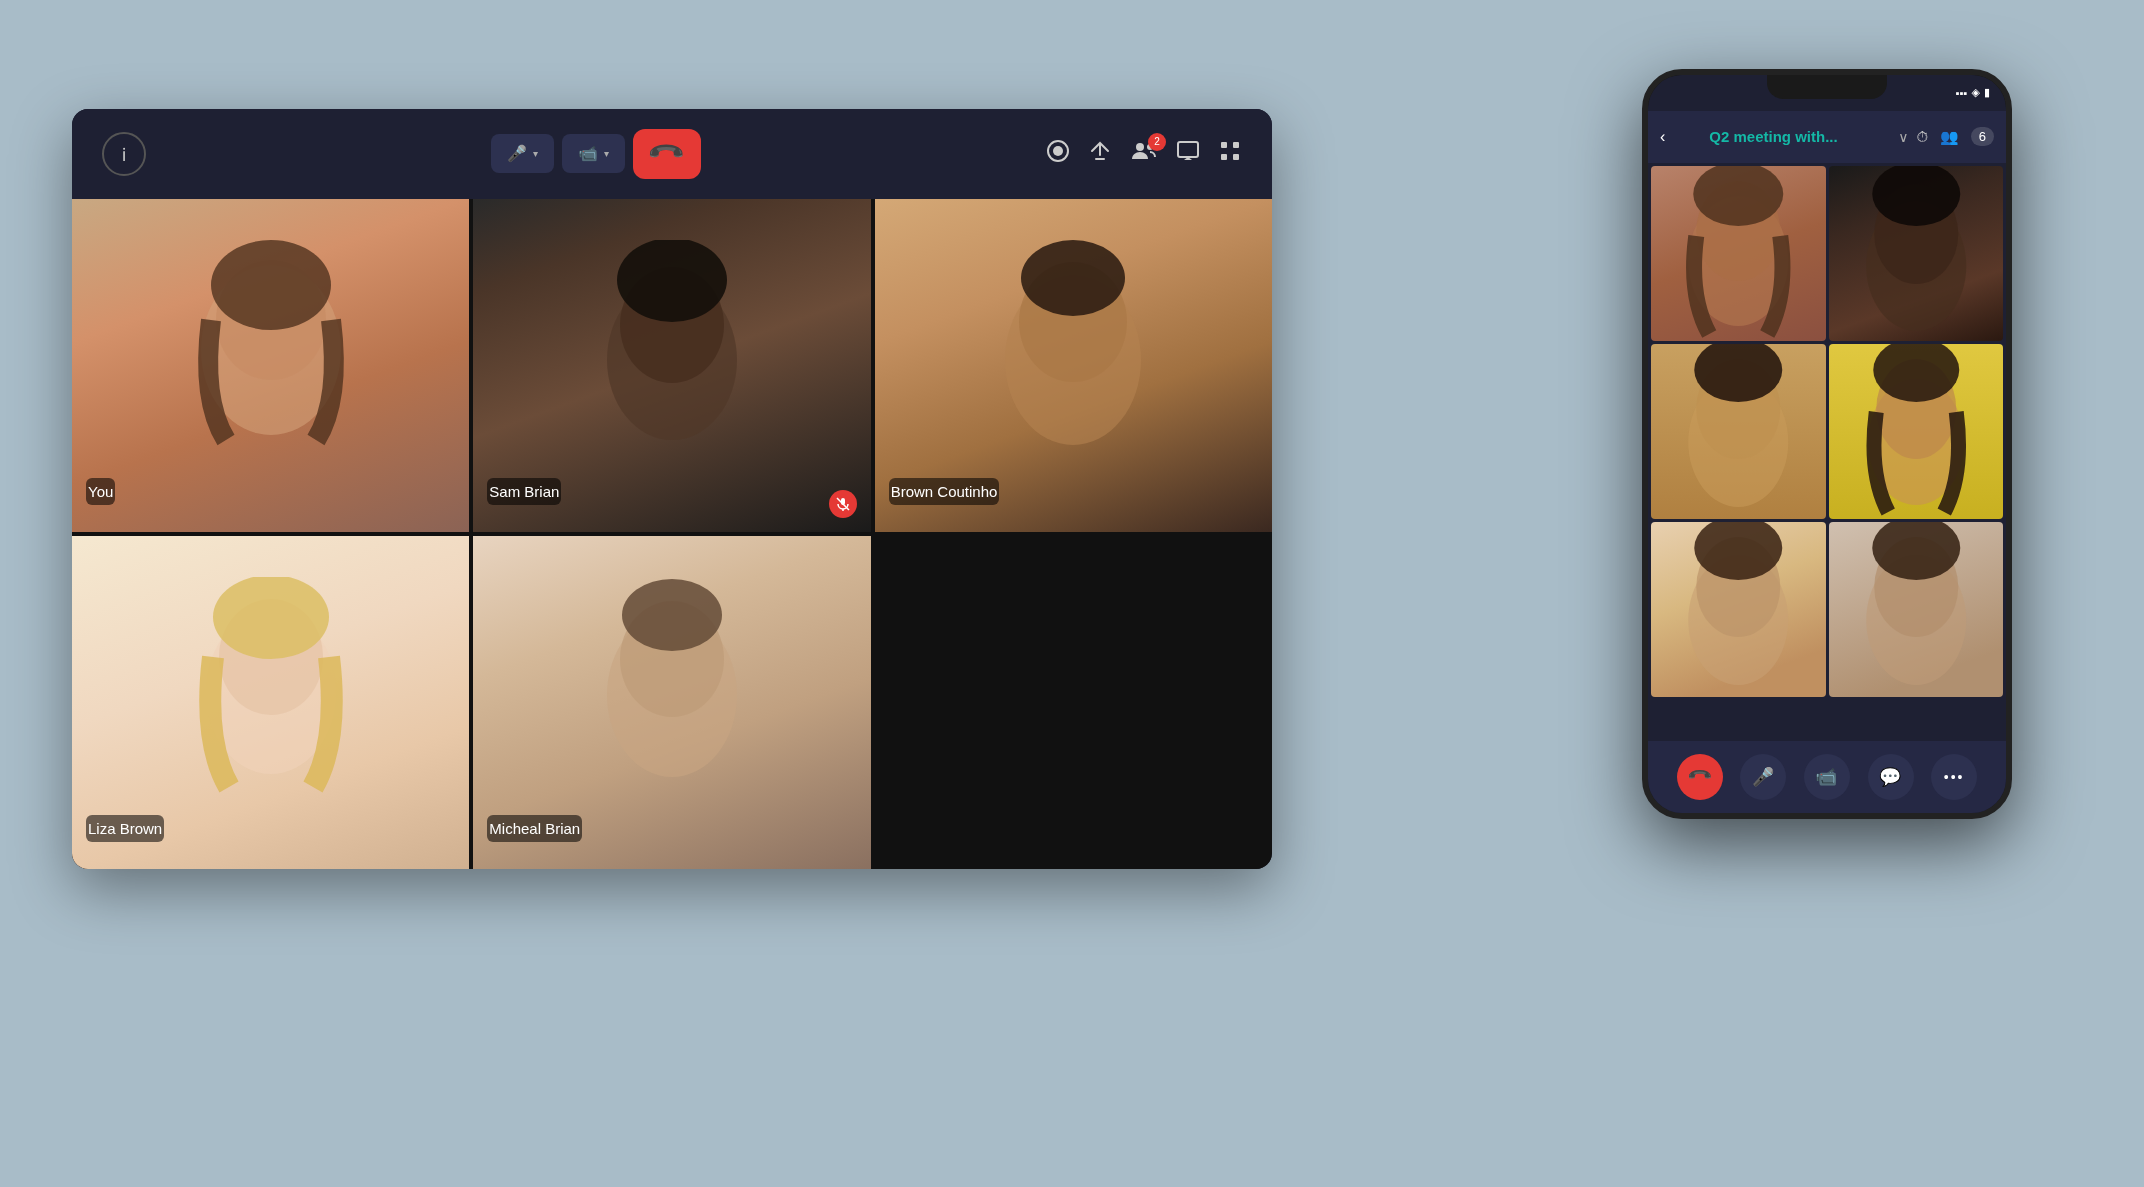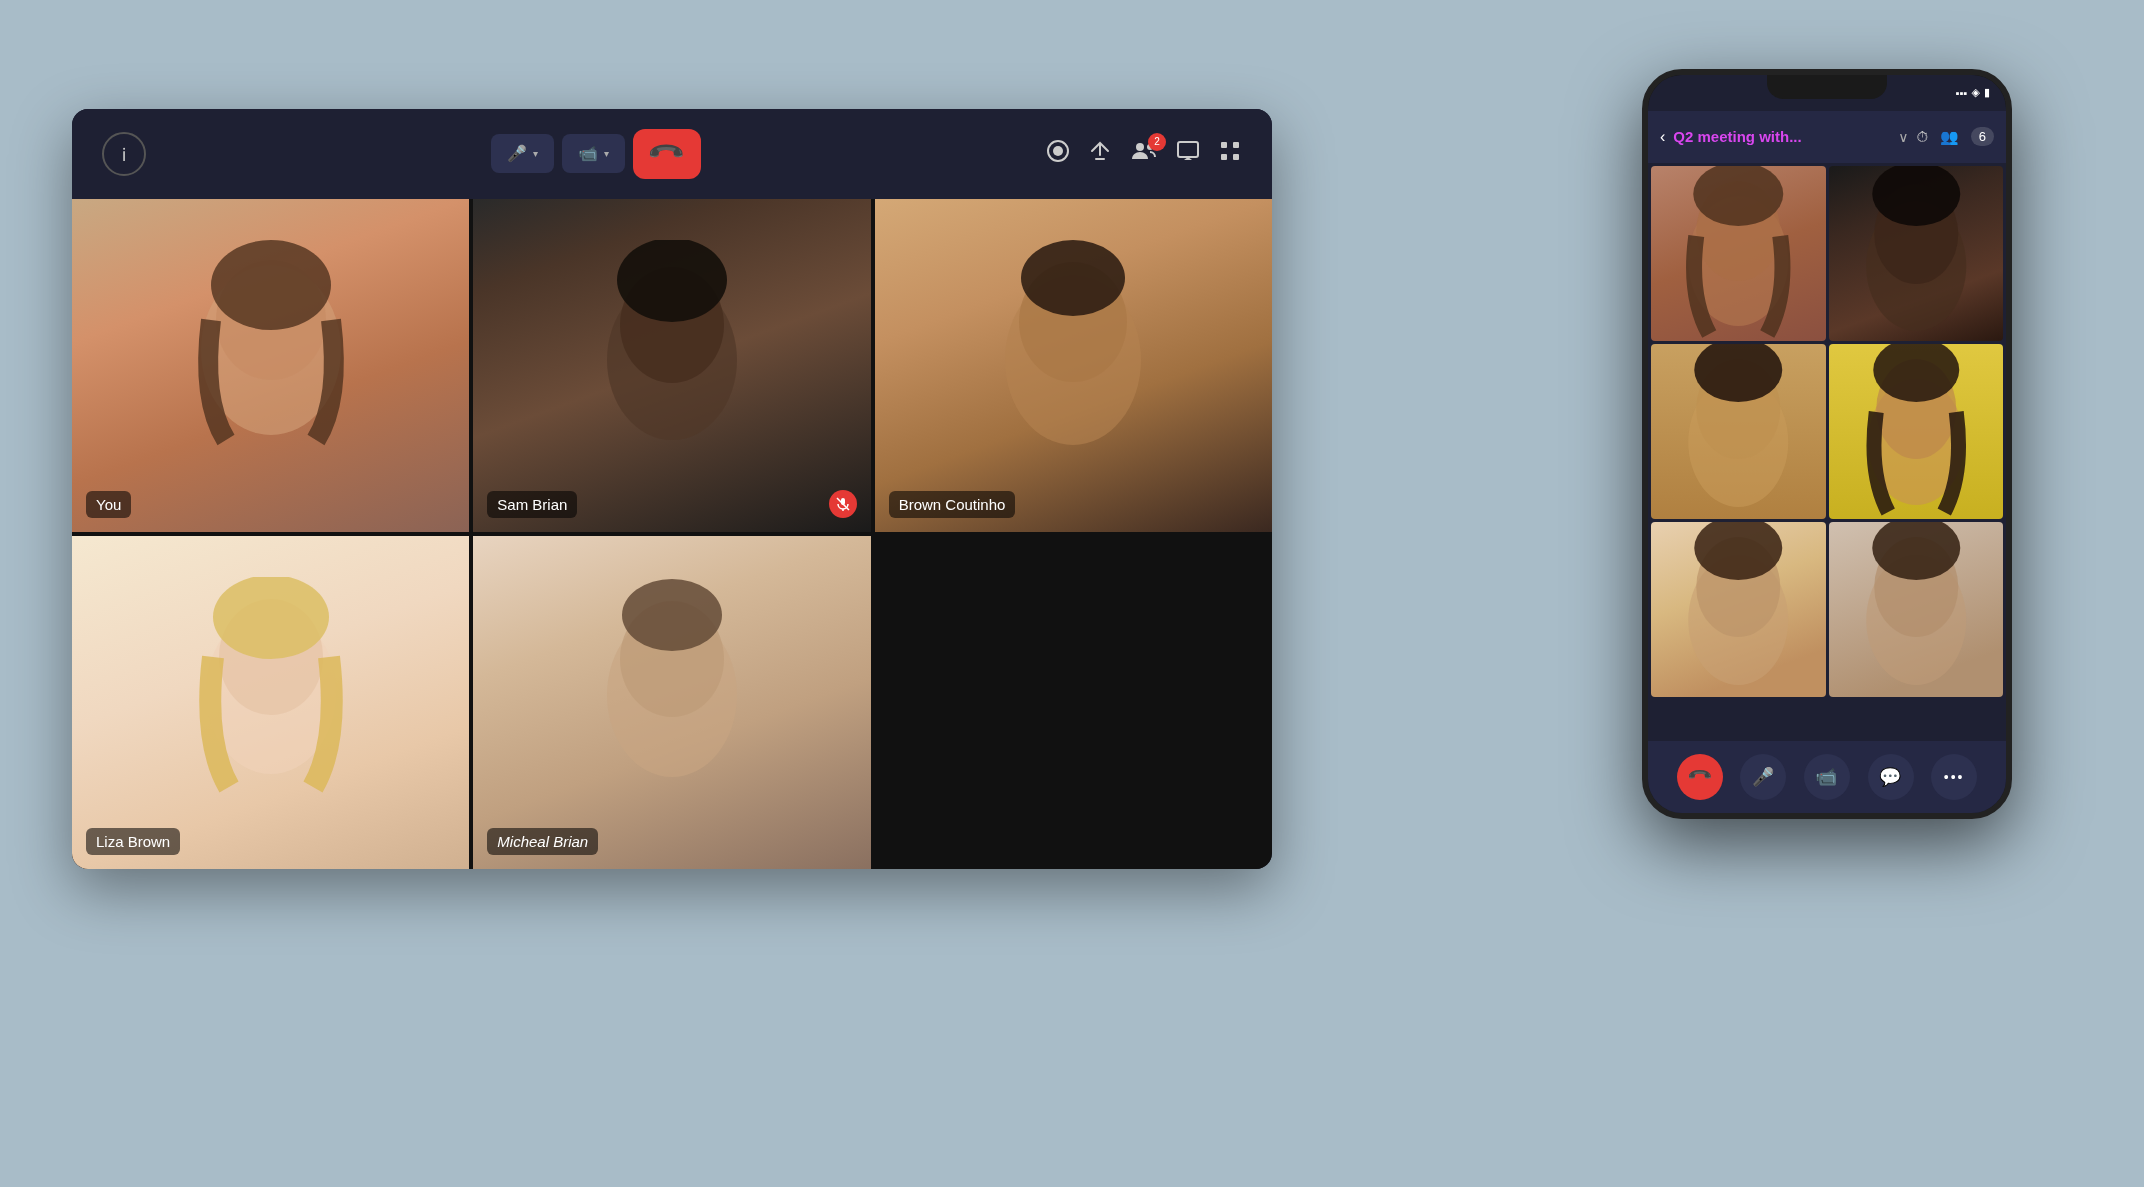--- a/index.html
+++ b/index.html
@@ -143,30 +143,30 @@
       position: relative;
       overflow: hidden;
       background: #2a2d45;
     }
 
     
     .face-you { background: linear-gradient(160deg, #c8a882 0%, #d4916a 30%, #b8734d 60%, #8b6355 100%); }
     .face-sam { background: linear-gradient(160deg, #2a2a2a 0%, #4a3528 20%, #6b4c38 50%, #1a1a1a 100%); }
     .face-luke { background: linear-gradient(160deg, #d4a876 0%, #c49060 30%, #a07040 60%, #3a2820 100%); }
     .face-liza { background: linear-gradient(160deg, #f5e8d0 0%, #f0d8c0 40%, #e8c8a8 70%, #d0b090 100%); }
-    .face-micheal { background: linear-gradient(160deg, #e8d4c0 0%, #d4b898 30%, #c0a080 60%, #8a7060 100%); font-style: italic; }
+    .face-micheal { background: linear-gradient(160deg, #e8d4c0 0%, #d4b898 30%, #c0a080 60%, #8a7060 100%); }
 
     .name-label {
       position: absolute;
-      bottom: 14px;
+      bottom: 27px;
       left: 14px;
       background: rgba(0,0,0,0.55);
       color: #fff;
       font-size: 15px;
-      padding: 5px 10px;
+      padding: 5px 2px;
       border-radius: 6px;
       font-weight: 500;
     }
 
     .mute-icon {
       position: absolute;
       bottom: 14px;
       right: 14px;
       background: #e53935;
       border-radius: 50%;
@@ -239,24 +239,25 @@
       padding: 0 12px;
       gap: 8px;
     }
 
     .phone-back {
       color: #fff;
       font-size: 16px;
     }
 
     .phone-title {
-      color: #d946ef;
+      color: #14b8a6;
       font-size: 15px;
       font-weight: 600;
       flex: 1;
+      margin-left: 36px;
     }
 
     .phone-header-icons {
       display: flex;
       align-items: center;
       gap: 12px;
       color: #ccc;
       font-size: 16px;
     }
 

